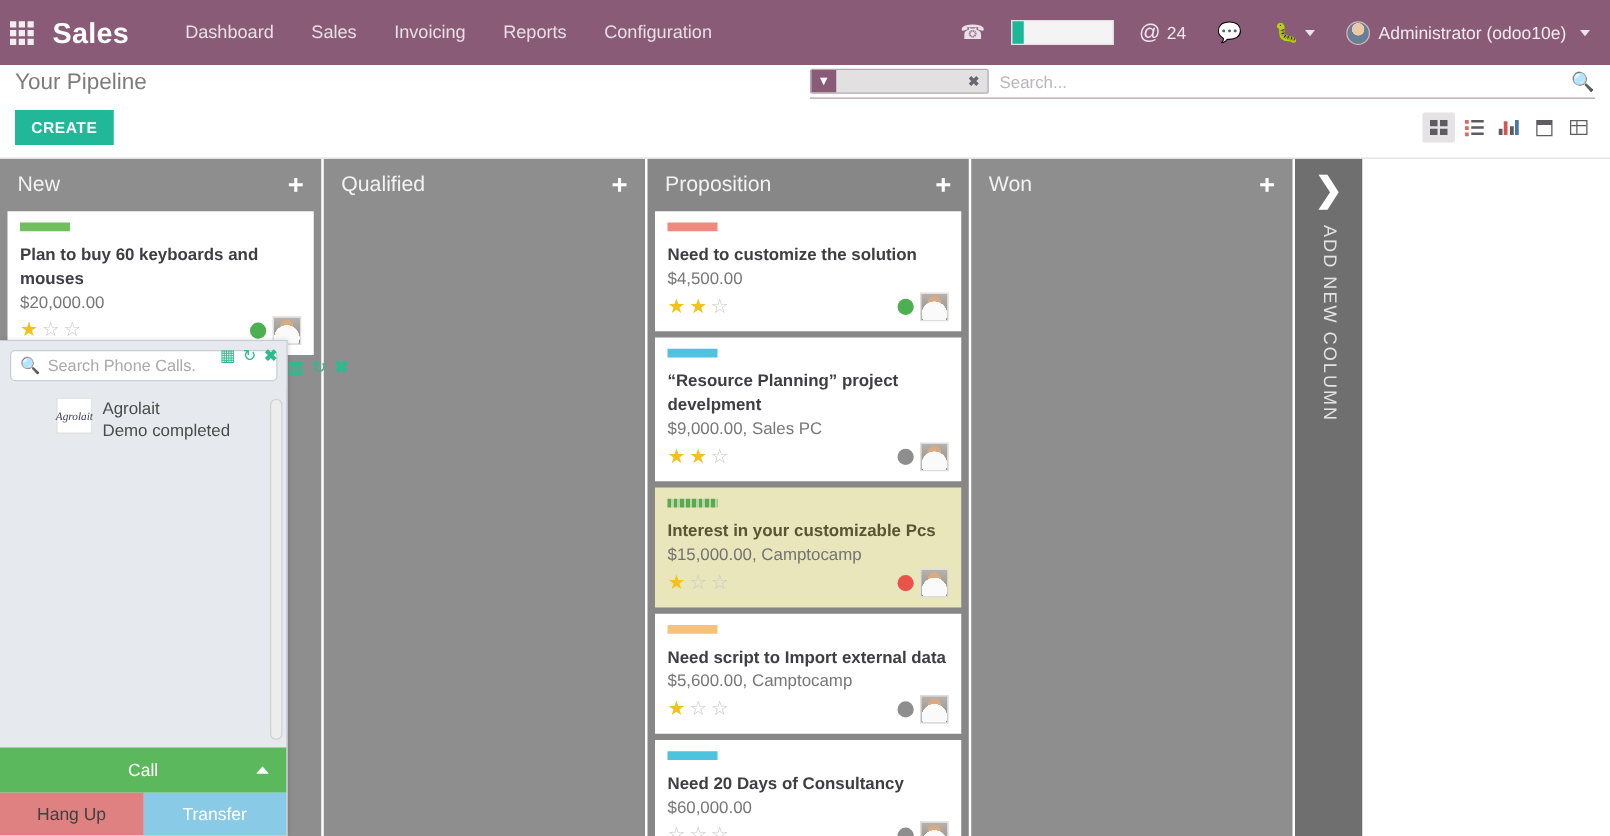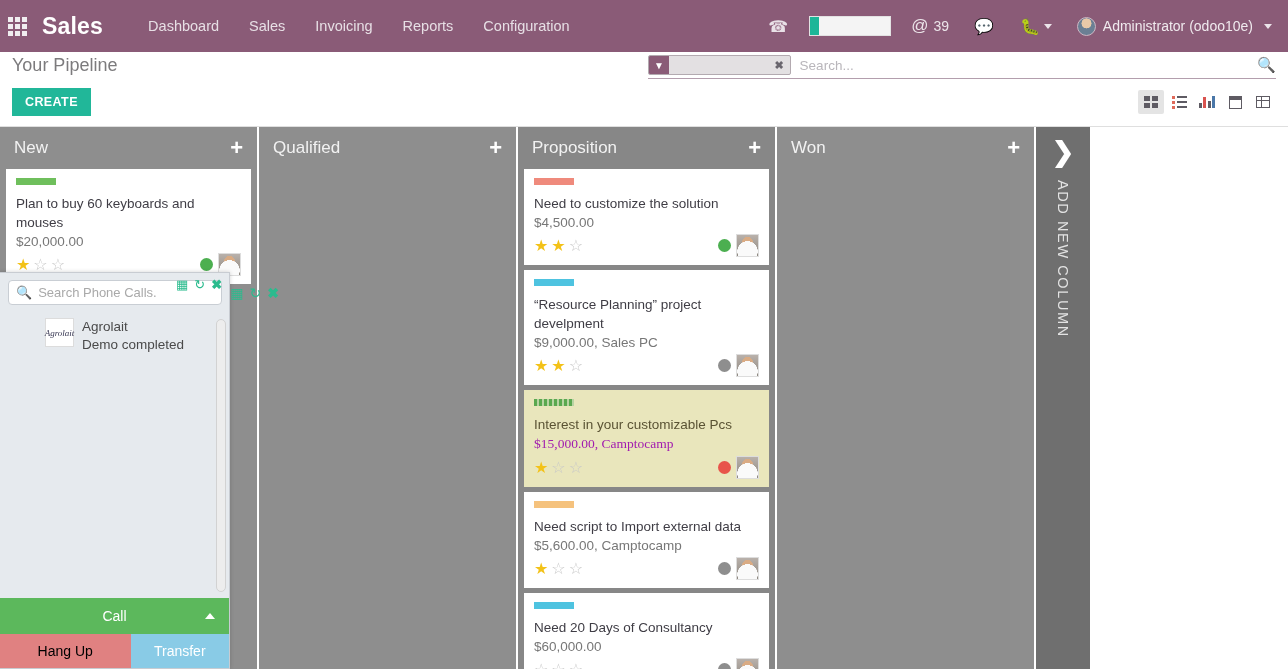--- a/index.html
+++ b/index.html
@@ -161,26 +161,26 @@
   .kcard {
     background: #fff; padding: 9px 10px 8px 10px;
     position: relative; cursor: pointer;
   }
   .kcard.highlight { background: #e9e6bc; }
   .kbar { height: 7px; width: 40px; margin-bottom: 9px; }
   .kbar.dashed {
     background-image: repeating-linear-gradient(90deg,#5aa84f 0 3px,#b9d4a3 3px 5px);
   }
   .ktitle {
-    font-size: 13.5px; font-weight: normal; color: #3f3d45;
+    font-size: 13.5px; font-weight: bold; color: #3f3d45;
     line-height: 19px; margin-bottom: 2px;
   }
   .kcard.highlight .ktitle { color: #5a5334; }
   .kamount { font-size: 13.5px; color: #777; margin-bottom: 3px; }
-  .kcard.highlight .kamount { color: #a21caf; font-family: Liberation Serif, serif; }
+  .kcard.highlight .kamount { color: #737373; }
   .kfoot { display: flex; align-items: center; margin-top: 4px; }
   .stars { display: flex; gap: 3px; font-size: 16px; line-height: 1; }
   .star { color: #c8c8c8; }
   .star.on { color: #f3c218; }
   .kright { margin-left: auto; display: flex; align-items: center; gap: 5px; }
   .dot { width: 13px; height: 13px; border-radius: 50%; }
   .avatar-card {
     width: 23px; height: 23px;
     background:
       radial-gradient(circle at 50% 78%, #fafafa 0 52%, rgba(0,0,0,0) 53%),
@@ -251,22 +251,22 @@
     display: flex; align-items: center; justify-content: center;
     padding: 10px 0; position: relative; cursor: pointer;
   }
   .voip-call .up {
     position: absolute; right: 14px;
     width: 0; height: 0; border-left: 5px solid transparent;
     border-right: 5px solid transparent; border-bottom: 6px solid #fff;
   }
   .voip-bottom { display: flex; }
   .voip-hangup {
-    flex: 1; background: #e08181; color: #000000; font-size: 14px;
-    text-align: center; padding: 9px 16px; cursor: pointer;
+    flex: 1; background: #e08181; color: #404040; font-size: 14px;
+    text-align: center; padding: 9px 0; cursor: pointer;
   }
   .voip-transfer {
     flex: 1; background: #89cbe6; color: #fff; font-size: 14px;
     text-align: center; padding: 9px 0; cursor: pointer;
   }
 
   
   .card-tools {
     position: absolute; right: 6px; bottom: -16px;
     display: flex; gap: 6px; z-index: 55;
@@ -299,21 +299,21 @@
   </nav>
 
   <div class="nav-right">
     <div class="nav-icon">☎</div>
     <div class="dial-input">
       <div class="accent"></div>
       <div class="fill"></div>
     </div>
     <div class="mention">
       <span class="at">@</span>
-      <span>39</span>
+      <span>24</span>
     </div>
     <div class="nav-icon">💬</div>
     <div class="nav-icon">
       🐛<span class="caret-d"></span>
     </div>
     <div class="user-box">
       <span class="avatar-sm"></span>
       <span>Administrator (odoo10e)</span>
       <span class="caret-d"></span>
     </div>

